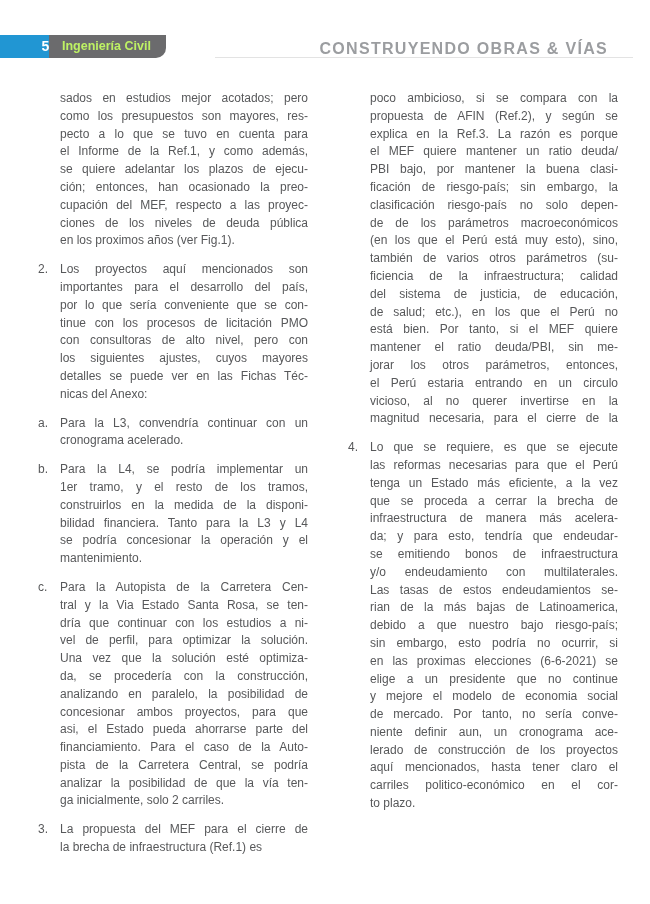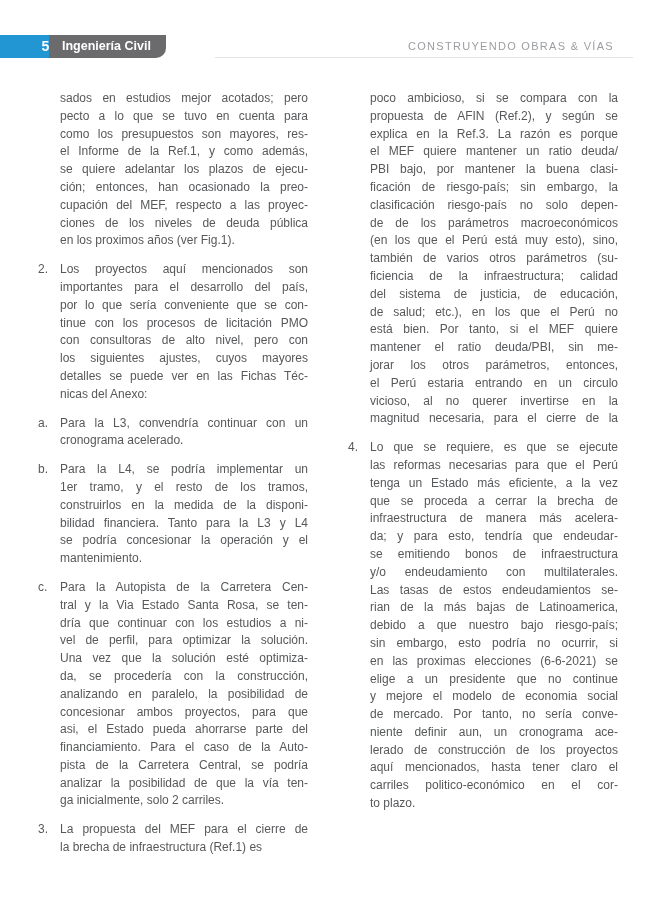--- a/index.html
+++ b/index.html
@@ -27,35 +27,35 @@
     font-weight: bold;
     text-align: right;
     line-height: 23px;
     padding-right: 7px;
   }
   .section-tab {
     position: absolute;
     left: 49px; top: 35px;
     height: 23px;
     background: var(--tab, #6b6b6d);
-    color: #ffffff;
+    color: #bef264;
     font-size: 12.5px;
     font-weight: bold;
     line-height: 23px;
     padding: 0 15px 0 13px;
     border-radius: 0 0 10px 0;
   }
   .magazine-title {
     position: absolute;
     top: 40px;
-    right: 36px;
-    font-size: 11px;
+    right: 42px;
+    font-size: 16px;
     letter-spacing: 1.3px;
     color: var(--muted, #9b9da0);
-    font-weight: normal;
+    font-weight: bold;
   }
   .header-rule {
     position: absolute;
     top: 57px;
     left: 215px;
     right: 17px;
     height: 1px;
     background: var(--rule, #e3e3e3);
   }
   
@@ -90,22 +90,22 @@
     <div class="magazine-title">CONSTRUYENDO OBRAS &amp; VÍAS</div>
     <div class="header-rule"></div>
   </div>
 
   <div class="content">
     <div class="column" id="left-col">
         <div class="block">
           <span class="marker"></span>
           <div class="block-body">
             <div class="line">sados en estudios mejor acotados; pero</div>
+            <div class="line">como los presupuestos son mayores, res-</div>
             <div class="line">pecto a lo que se tuvo en cuenta para</div>
-            <div class="line">como los presupuestos son mayores, res-</div>
             <div class="line">el Informe de la Ref.1, y como además,</div>
             <div class="line">se quiere adelantar los plazos de ejecu-</div>
             <div class="line">ción; entonces, han ocasionado la preo-</div>
             <div class="line">cupación del MEF, respecto a las proyec-</div>
             <div class="line">ciones de los niveles de deuda pública</div>
             <div class="line last">en los proximos años (ver Fig.1).</div>
           </div>
         </div>
         <div class="block">
           <span class="marker">2.</span>

